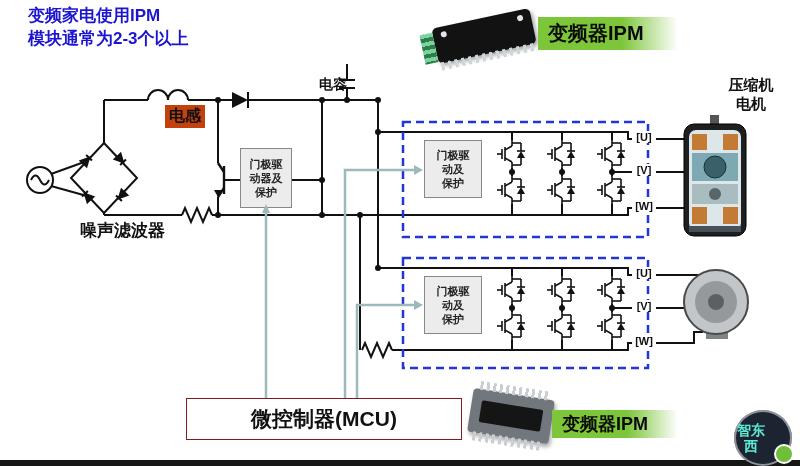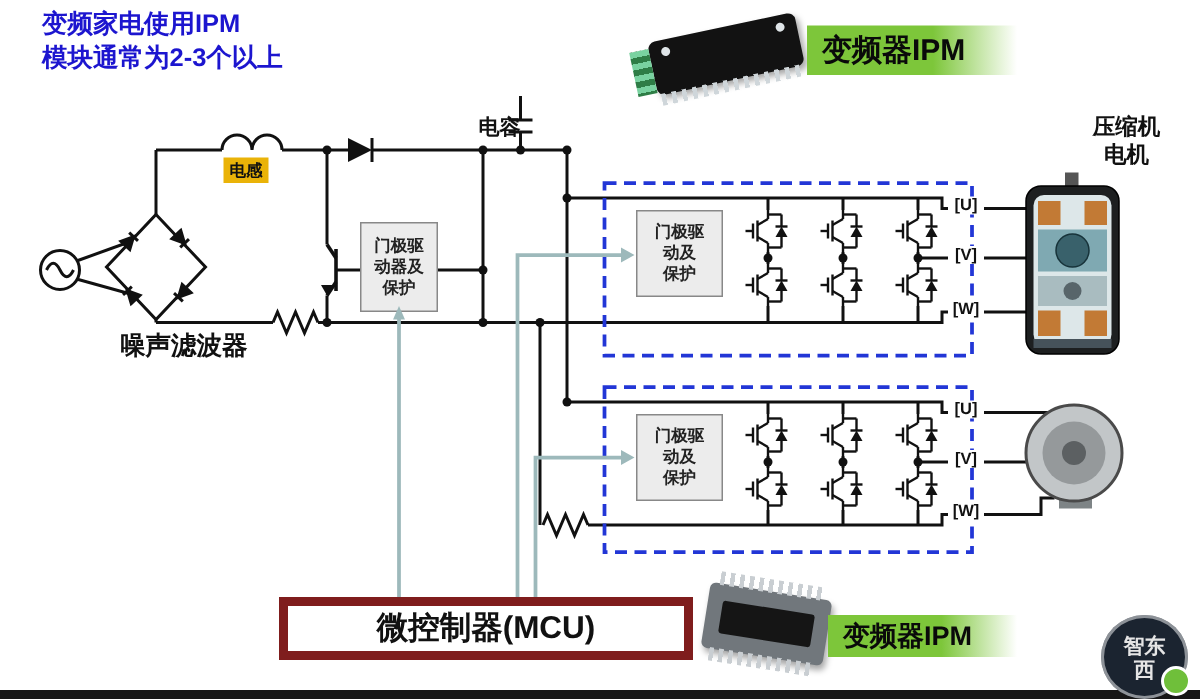--- a/index.html
+++ b/index.html
@@ -15,34 +15,34 @@
     font-family:Liberation Sans, sans-serif;color:#111;
   }
   .abs{position:absolute;}
   .preline{white-space:pre-line;}
   .title{
     left:28px;top:5px;width:240px;font-size:17px;font-weight:bold;
     color:var(--title-blue);line-height:1.35;
   }
   .plain-label{font-weight:bold;color:#111;padding-left:36px;}
   .cap-label{left:283px;top:76px;font-size:14px;}
-  .ind-label{left:149px;top:105px;font-size:11px;background:#eab308;padding:1px 4px;font-weight:bold;}
+  .ind-label{left:165px;top:105px;font-size:16px;background:#c2410c;padding:1px 4px;font-weight:bold;}
   .noise-label{left:44px;top:219px;font-size:17px;}
   .comp-label{left:682px;top:76px;width:66px;text-align:center;font-size:15px;line-height:1.25;}
   .fan-label{left:686px;top:241px;width:80px;font-size:15px;}
   .gate-box{
     background:#ececec;border:1.5px solid #888;display:flex;align-items:center;justify-content:center;
     text-align:center;font-size:11px;font-weight:bold;line-height:1.3;color:#222;box-sizing:border-box;
   }
   .gate-main{left:240px;top:148px;width:52px;height:60px;}
   .gate-comp{left:424px;top:140px;width:58px;height:58px;}
   .gate-fan{left:424px;top:276px;width:58px;height:58px;}
   .mcu-box{
-    left:186px;top:398px;width:276px;height:42px;background:#fff;border:6px solid #7f1d1d;
-    display:flex;align-items:flex-start;justify-content:center;font-size:21px;font-weight:bold;box-sizing:border-box;z-index:3;
+    left:186px;top:398px;width:276px;height:42px;background:#fff;border:1px solid #7f1d1d;
+    display:flex;align-items:center;justify-content:center;font-size:21px;font-weight:bold;box-sizing:border-box;z-index:3;
   }
   .phase{
     width:24px;text-align:center;font-size:11px;font-weight:bold;background:#fff;z-index:2;
   }
   .ipm-label{
     font-weight:bold;color:#0a0a0a;z-index:4;
     background:linear-gradient(90deg,var(--highlight-green) 0%,var(--highlight-green) 60%,rgba(125,198,58,0) 100%);
   }
   .ipm-top{left:538px;top:17px;font-size:20px;padding:3px 34px 3px 10px;}
   .ipm-bottom{left:552px;top:410px;font-size:18px;padding:2px 30px 2px 10px;}
@@ -70,22 +70,22 @@
   .chip-bottom .pins-t,.chip-bottom .pins-b{
     position:absolute;left:6px;width:70px;height:9px;
     background:repeating-linear-gradient(90deg,#c9ced2 0 3px,rgba(0,0,0,0) 3px 6.5px);
   }
   .chip-bottom .pins-t{top:-8px;}
   .chip-bottom .pins-b{bottom:-8px;}
   .watermark{left:0;top:424px;font-size:12px;z-index:5;color:#3c3c50;}
   .watermark .red{color:var(--watermark-red);font-weight:bold;}
   .logo{
     left:734px;top:410px;width:58px;height:56px;border-radius:50%;background:#1b2430;z-index:6;
-    display:flex;align-items:center;justify-content:center;text-align:center;
-    color:#e5e5e5;font-size:14px;font-weight:bold;line-height:1.15;box-shadow:0 0 0 2px rgba(255,255,255,.5) inset;
+    display:flex;align-items:center;text-align:center;
+    color:#5eead4;font-size:14px;font-weight:bold;line-height:1.15;box-shadow:0 0 0 2px rgba(255,255,255,.5) inset;
   }
   .logo .badge{
     position:absolute;right:-2px;bottom:2px;width:16px;height:16px;border-radius:50%;
     background:#6fbf3a;border:2px solid #fff;
   }
   .logo .txt{width:34px;}
   .bottom-bar{left:0;bottom:0;width:800px;height:6px;background:#161616;z-index:1;}
   svg.circuit{position:absolute;left:0;top:0;z-index:1;}
 </style>
 </head>

